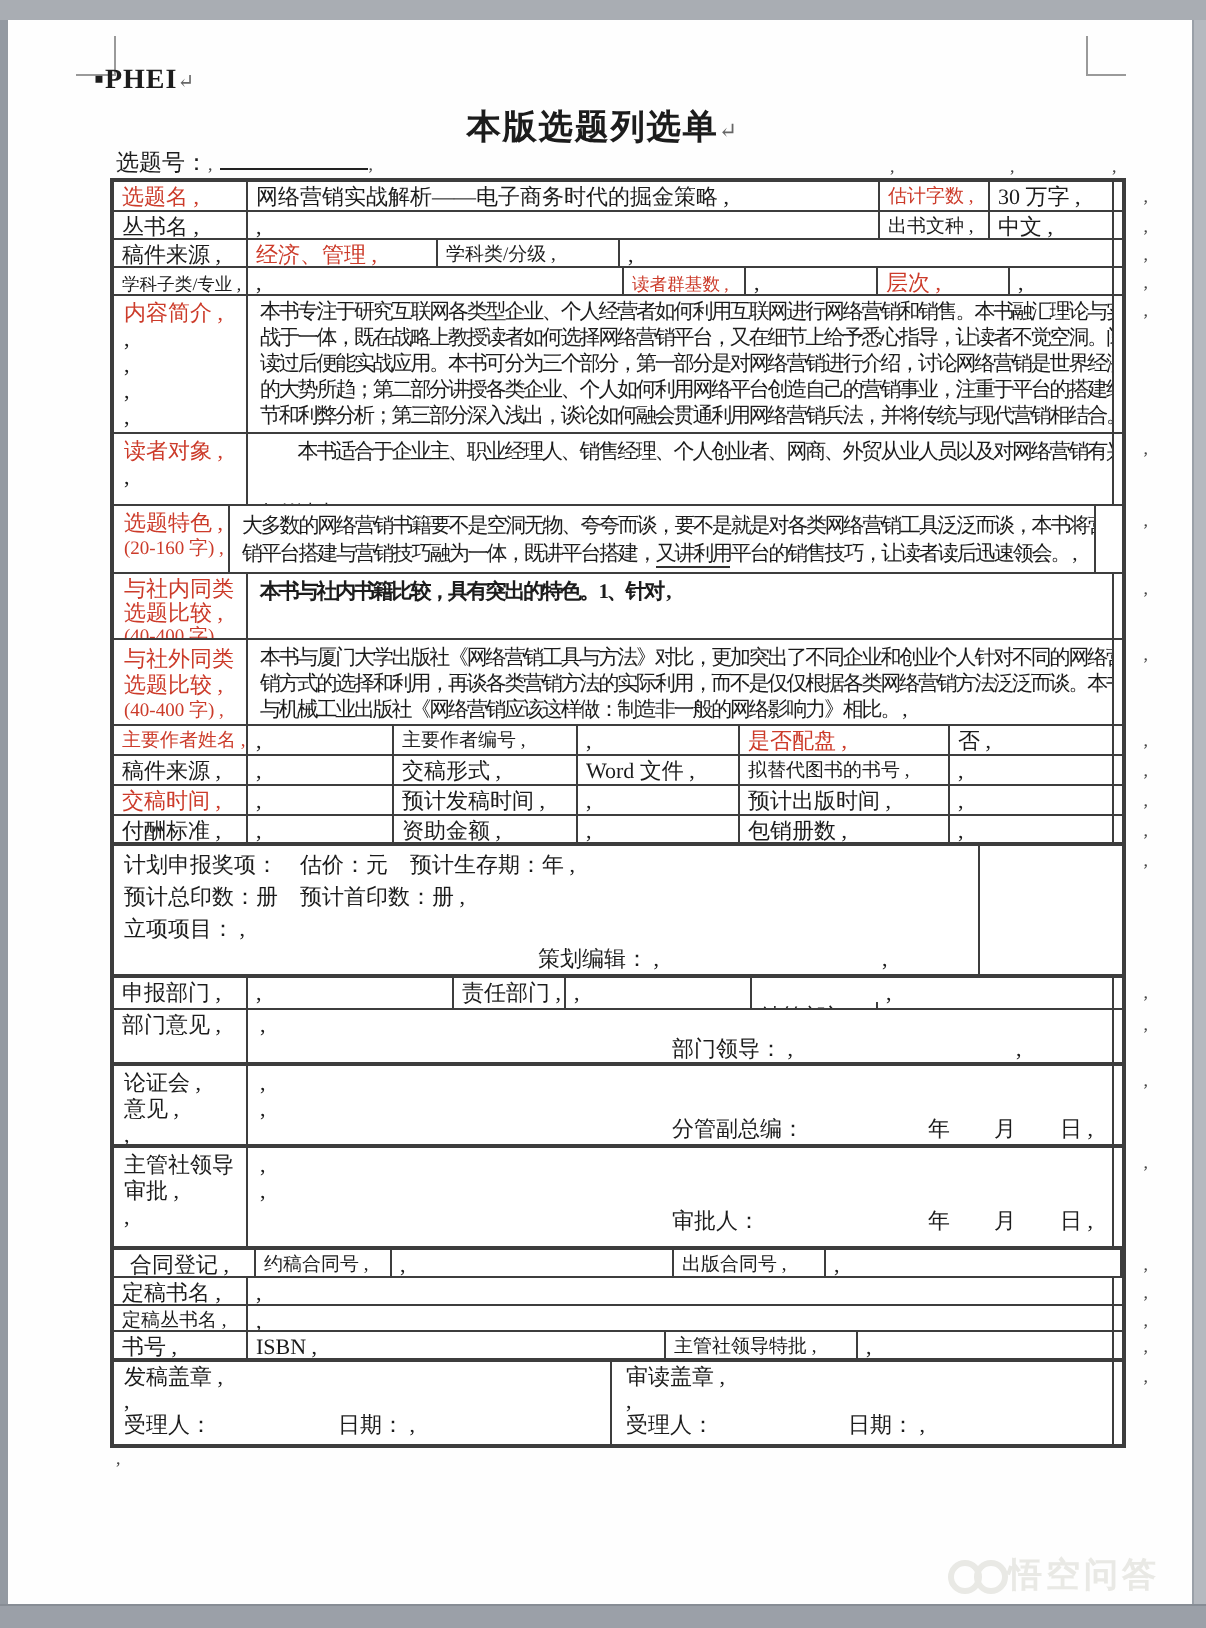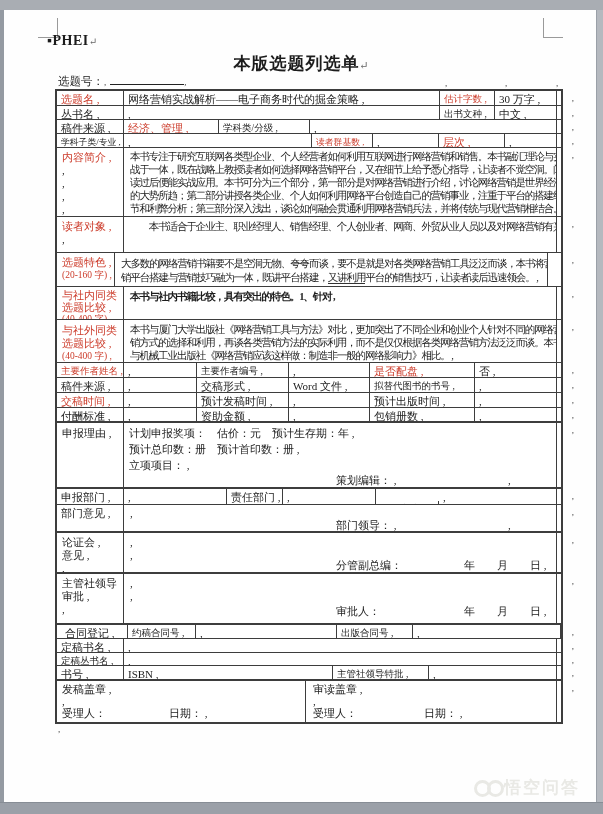--- a/index.html
+++ b/index.html
@@ -286,23 +286,20 @@
         </div>
         <div class="cell" style="width: 105px;">
           <span class="ct">包销册数 ,</span>
         </div>
         <div class="cell" style="width: 82px;">
           <span class="ct">,</span>
         </div>
         <span class="outmark">,</span>
       </div>
       <div class="row bb2" style="height: 66px;">
-        <div class="cell" style="width: 67px;">
-          <span class="ln" style="left: 5px; top: 4px;">申报理由 ,</span>
-        </div>
         <div class="cell" style="width: 433px;">
           <span class="ln" style="left: 5px; top: 20px;">预计总印数：册　预计首印数：册 ,</span>
           <span class="ln" style="left: 5px; top: 4px;">计划申报奖项：　估价：元　预计生存期：年 ,</span>
           <span class="ln" style="left: 5px; top: 36px;">立项项目： ,</span>
           <span class="ln" style="left: 212px; top: 51px;">策划编辑： ,</span>
           <span class="ln" style="left: 384px; top: 51px;">,</span>
         </div>
         <span class="outmark">,</span>
       </div>
       <div class="row" style="height: 16px;">

